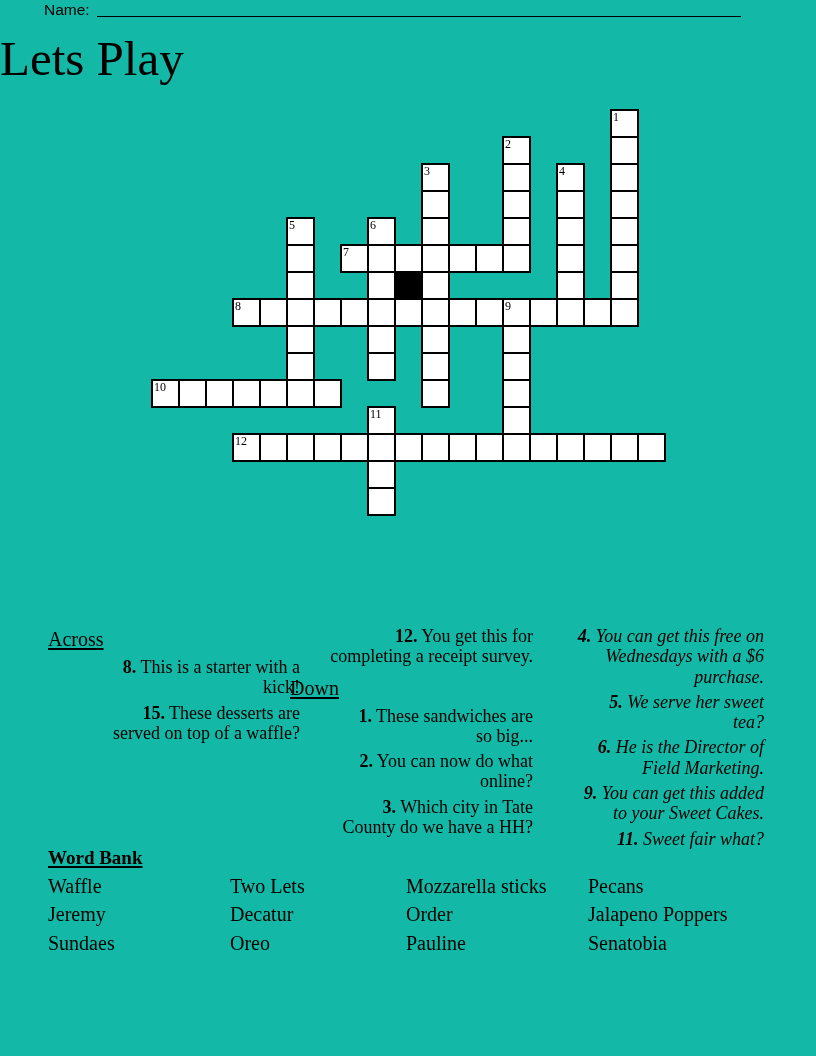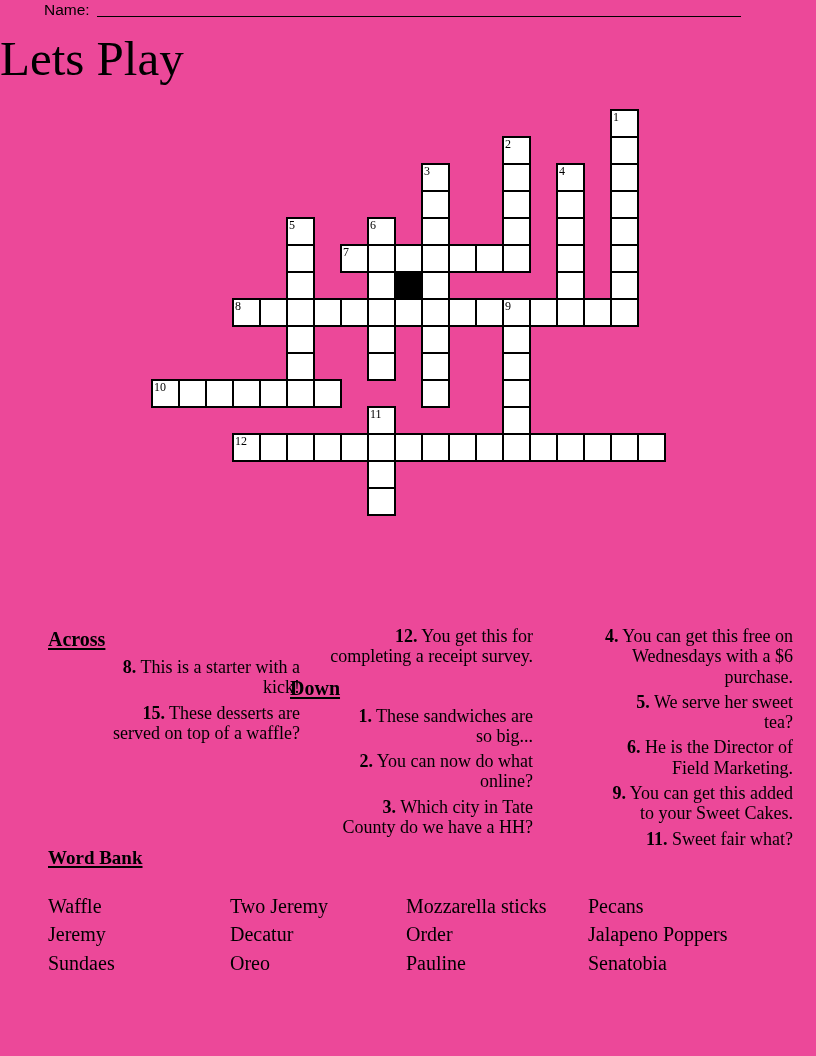--- a/index.html
+++ b/index.html
@@ -1,18 +1,18 @@
 <!DOCTYPE html>
 <html><head>
 <meta charset="utf-8">
 <style>
   html, body { margin: 0; padding: 0; background: #fff; }
   .page {
     position: relative; width: 816px; height: 1056px;
-    background: #ec4899; color: #000; overflow: hidden;
+    background: #14b8a6; color: #000; overflow: hidden;
     font-family: "Liberation Serif", serif;
   }
   .name-row {
     position: absolute; left: 44px; top: 2px;
     font-family: "Liberation Sans", sans-serif;
     font-size: 15.5px; line-height: 16px;
   }
   .name-line {
     position: absolute; left: 97px; top: 0; width: 644px; height: 16px;
     border-bottom: 1.5px solid #000;
@@ -26,41 +26,41 @@
   #grid text {
     font-family: "Liberation Serif", serif;
     font-size: 12px; fill: #000;
   }
   .clues-col {
     position: absolute; top: 626px; width: 252px;
     font-size: 18px; line-height: 20.3px;
   }
   #clues-col-1 { left: 48px; }
   #clues-col-2 { left: 290px; width: 243px; }
-  #clues-col-3 { left: 533px; width: 260px; }
+  #clues-col-3 { left: 504px; width: 260px; font-style: italic; }
   .clues-heading {
-    font-size: 20px; font-weight: bold; line-height: 26px;
+    font-size: 20px; font-weight: normal; line-height: 26px;
     text-decoration: underline; text-decoration-thickness: 2px;
     text-underline-offset: 2px;
     margin: 8px 0 2px 0;
   }
   .clue { margin: 5px 0 0 0; text-align: right; }
   .clues-col > :first-child { margin-top: 0; }
   .clue .cnum { font-weight: bold; }
   .clue .ctext { white-space: pre-line; }
   .wordbank-heading {
     position: absolute; left: 48px; top: 845px;
     font-size: 19px; font-weight: bold; line-height: 26px;
     text-decoration: underline; text-decoration-thickness: 2px;
     text-underline-offset: 2px;
   }
   .wordbank-grid {
     position: absolute; left: 48px; top: 872px; width: 724px;
     display: grid; grid-template-columns: 182px 176px 182px auto;
-    font-size: 20px; line-height: 28.4px; margin-top: 20px;
+    font-size: 20px; line-height: 28.4px;
   }
 </style>
 </head>
 <body>
 
 <div class="page">
   <div class="name-row">Name:</div>
   <div class="name-line"></div>
   <h1 class="title">Lets Play</h1>
 
@@ -191,21 +191,21 @@
       <div class="clue"><b class="cnum">6.</b><span class="ctext"> He is the Director of
 Field Marketing.</span></div>
       <div class="clue"><b class="cnum">9.</b><span class="ctext"> You can get this added
 to your Sweet Cakes.</span></div>
       <div class="clue"><b class="cnum">11.</b><span class="ctext"> Sweet fair what?</span></div>
     </div>
 
   <div class="wordbank-heading">Word Bank</div>
   <div class="wordbank-grid" id="wordbank">
       <div class="word">Waffle</div>
-      <div class="word">Two Jeremy</div>
+      <div class="word">Two Lets</div>
       <div class="word">Mozzarella sticks</div>
       <div class="word">Pecans</div>
       <div class="word">Jeremy</div>
       <div class="word">Decatur</div>
       <div class="word">Order</div>
       <div class="word">Jalapeno Poppers</div>
       <div class="word">Sundaes</div>
       <div class="word">Oreo</div>
       <div class="word">Pauline</div>
       <div class="word">Senatobia</div>

